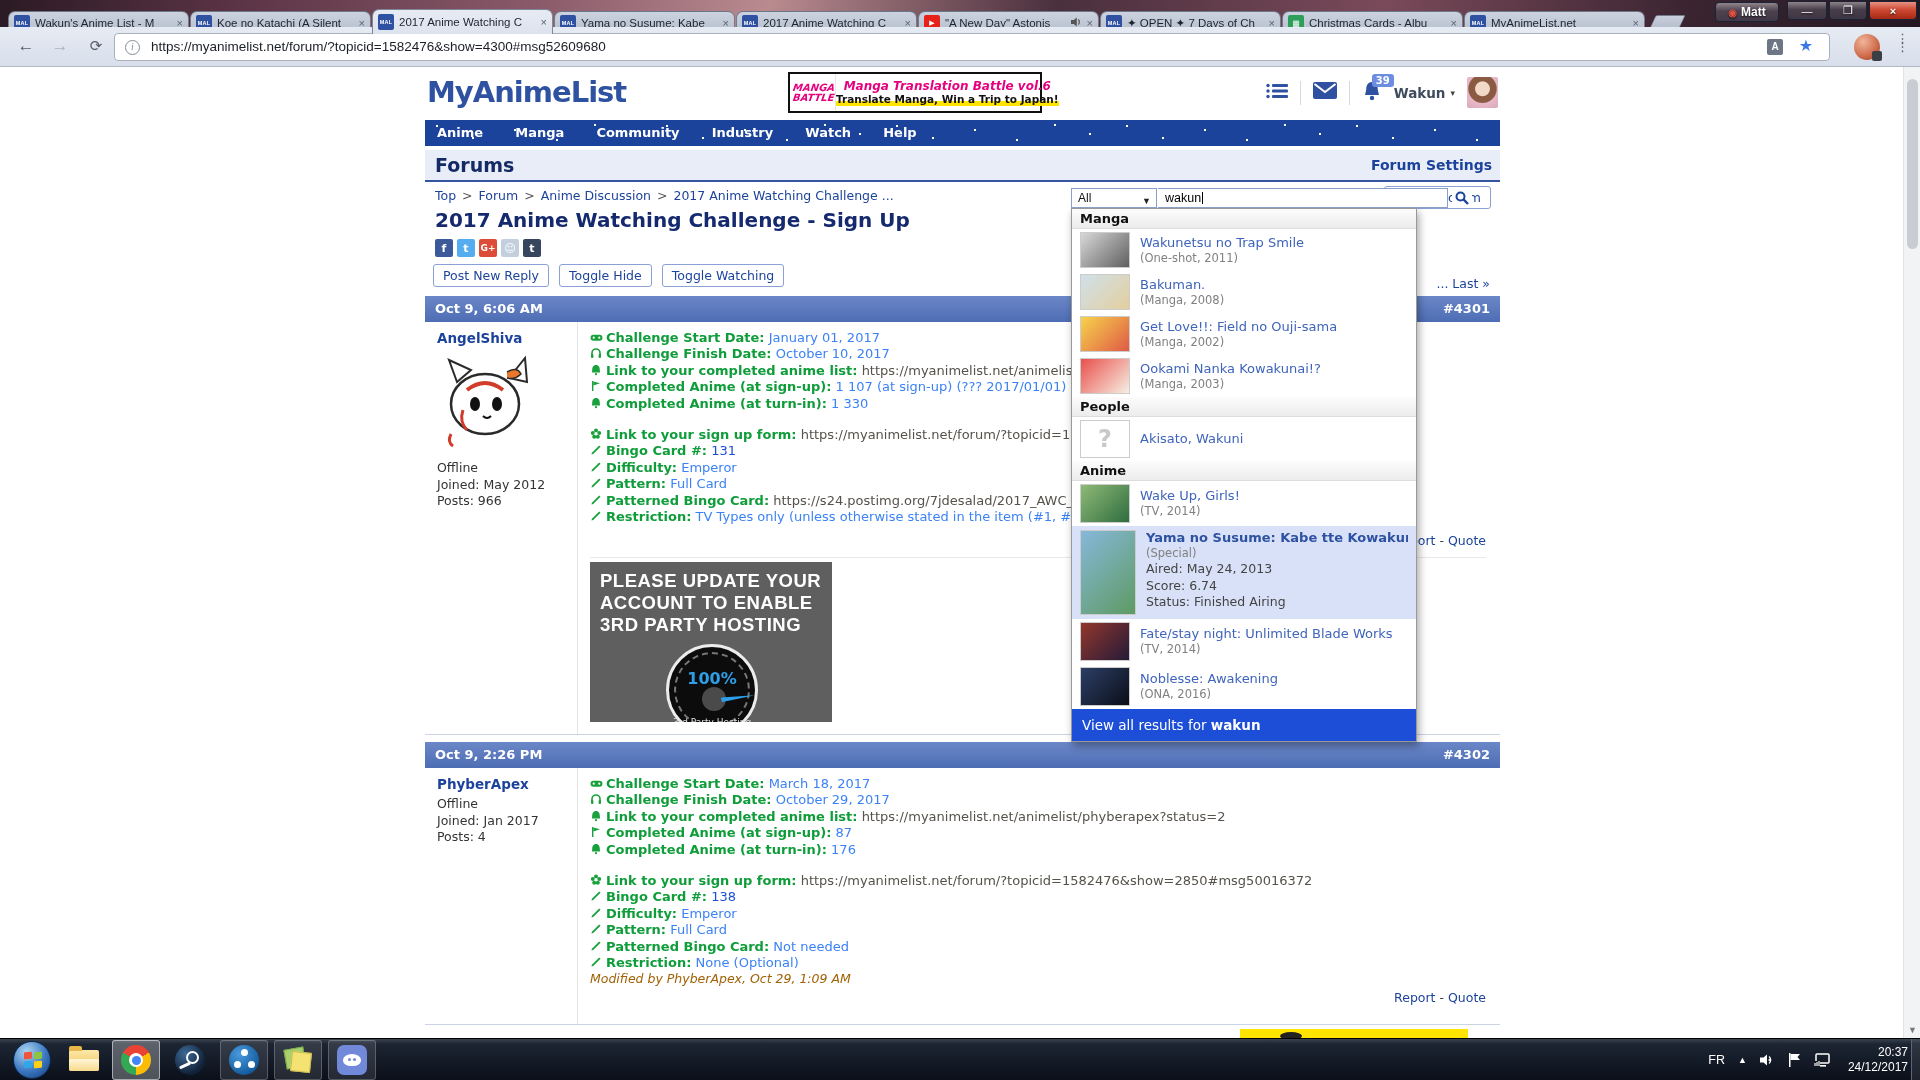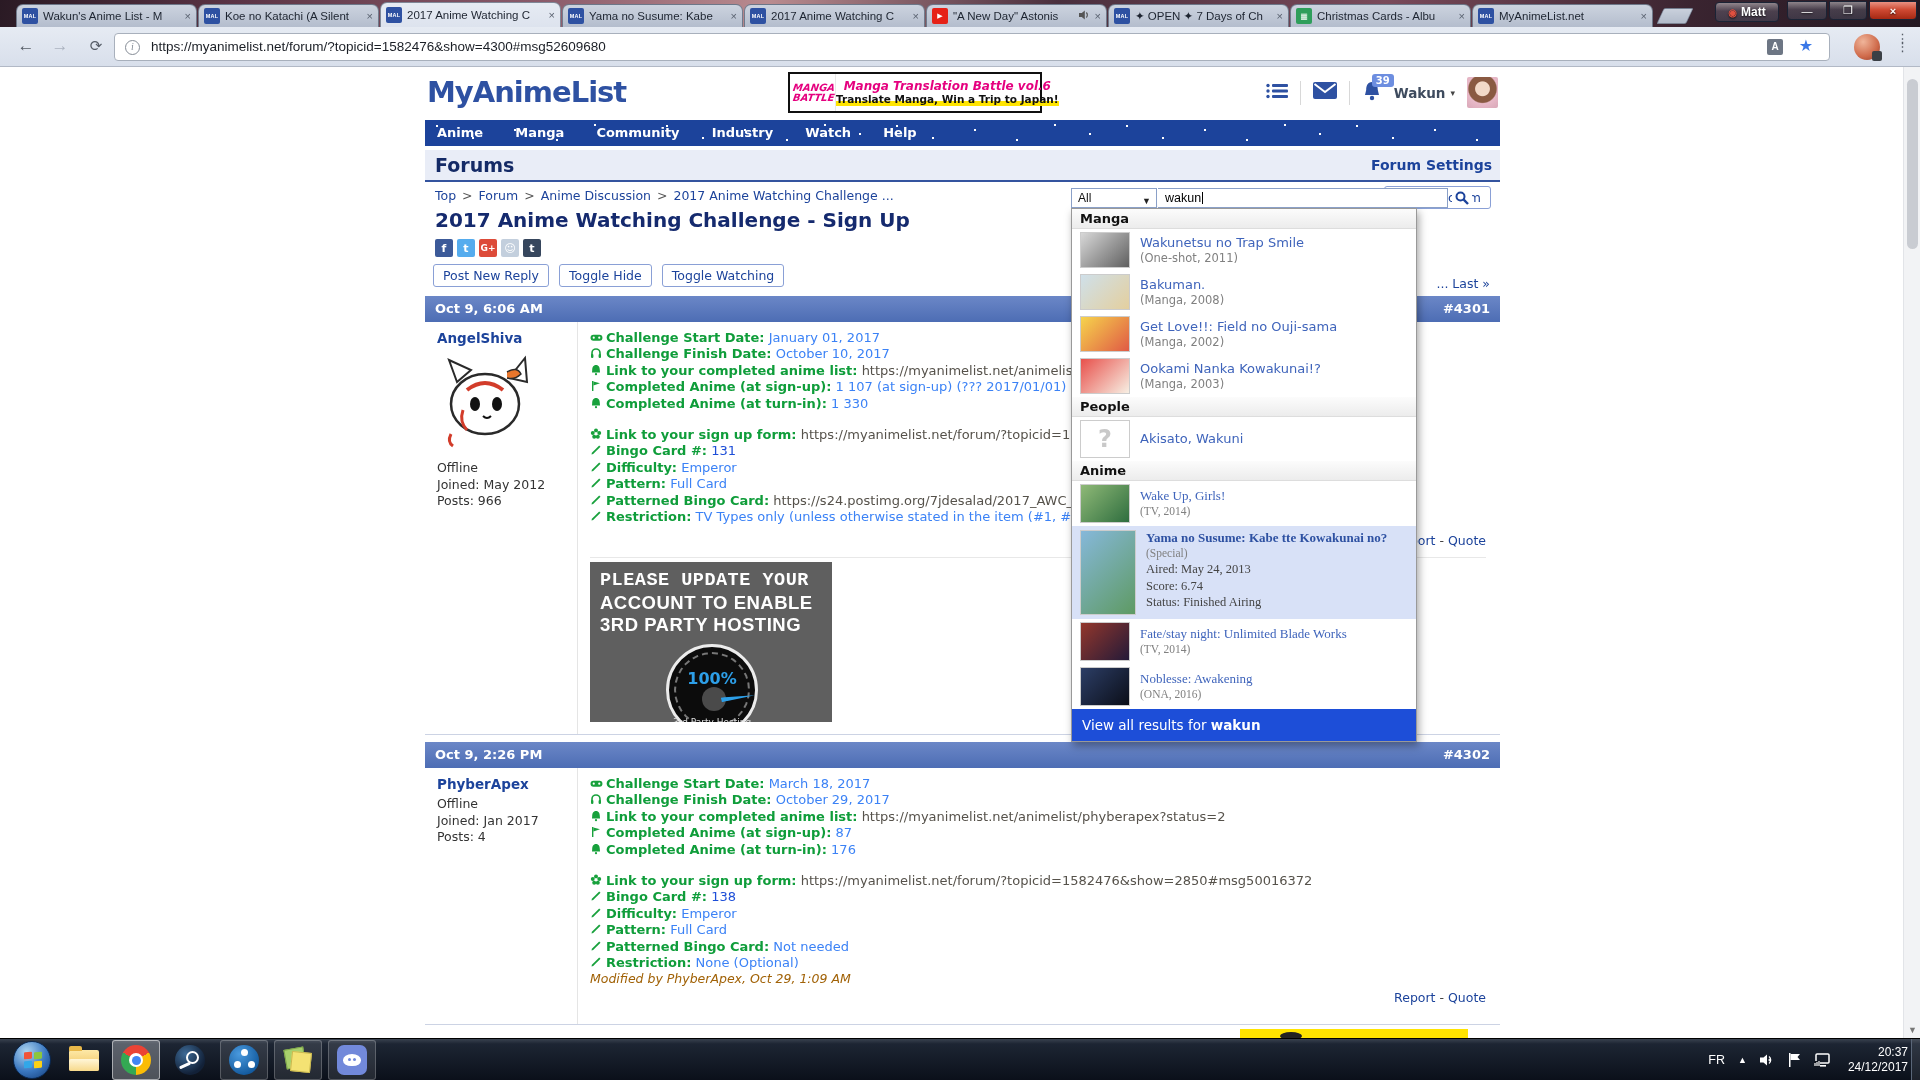--- a/index.html
+++ b/index.html
@@ -4,21 +4,21 @@
 <style>
   * { margin:0; padding:0; box-sizing:border-box; }
   html,body { width:1920px; height:1080px; overflow:hidden; font-family:"Liberation Sans", sans-serif; }
   #screen { position:relative; width:1920px; height:1080px; background:#fff; overflow:hidden; }
 
   
   #wallpaper { position:absolute; top:0; left:0; width:1920px; height:27px;
     background:linear-gradient(100deg,#2a1a24 0%,#5a3344 12%,#8a5a6a 28%,#b98b8f 40%,#4a2f3d 55%,#7a4a5a 72%,#3a2430 88%,#241822 100%); }
 
   
-  #tabstrip { position:absolute; top:0; left:0; width:1735px; height:27px; display:flex; align-items:flex-end; padding-left:16px; }
+  #tabstrip { position:absolute; top:7px; left:0; width:1735px; height:27px; display:flex; align-items:flex-end; padding-left:8px; }
   .tab { position:relative; width:181px; height:23px; margin-right:1px; border-radius:7px 7px 0 0;
     background:linear-gradient(#ccd3df,#b4bdcd); border:1px solid rgba(50,60,80,.55); border-bottom:none;
     display:flex; align-items:center; padding:0 5px; overflow:hidden; flex:none; }
   .tab.active { height:25px; background:linear-gradient(#e6ebf3,#dde3ee); z-index:3; }
   .tab-title { font-size:11.5px; color:#1d2430; white-space:nowrap; overflow:hidden; flex:1; margin-left:5px; }
   .tab-close { font-size:11px; color:#5a6270; margin-left:4px; flex:none; cursor:default; }
   .fav { width:16px; height:16px; flex:none; border-radius:2px; display:flex; align-items:center; justify-content:center; }
   .fav-mal { background:#2e51a2; color:#fff; font-size:5.5px; font-weight:bold; letter-spacing:.2px; }
   .fav-youtube { background:#e62117; color:#fff; font-size:7px; }
   .fav-album { background:#2e9e5b; color:#fff; font-size:8px; }
@@ -121,42 +121,42 @@
   .pvalue.v-link { color:#1d4ed8;margin-top:40px; }
   .lgap { height:15px; }
   .pfoot { margin-top:8px; height:16px; text-align:right; padding-right:14px; font-size:12.5px; color:#444; }
   .pfoot a { color:#1c439b; text-decoration:none; }
   .modified { font-size:12.5px; font-style:italic; color:#a16207; }
   .sig-sep { border-top:1px solid #e8e8e8; margin:8px 14px 0 0; }
 
   
   #sig-img { position:relative; margin-top:4px; width:242px; height:160px; background:#5f5f5f; overflow:hidden; }
   .sig-line { color:#fff; font-weight:bold; font-size:18.5px; letter-spacing:.5px; line-height:22px; padding-left:10px; font-family:"Liberation Sans",sans-serif; }
-  .sig-line:first-child { padding-top:8px;font-family:Liberation Mono, monospace; }
+  .sig-line:first-child { padding-top:8px; }
   #gauge { position:absolute; left:76px; top:82px; width:92px; height:92px; border-radius:50%; background:#0c0c0c; border:3px solid #ececec; }
   #gauge::before { content:""; position:absolute; inset:5px; border-radius:50%; border:2px dashed #777; }
   #gauge-val { position:absolute; left:0; right:0; top:22px; text-align:center; color:#2d9fe8; font-weight:bold; font-size:16px; }
   #gauge-hub { position:absolute; left:33px; top:40px; width:24px; height:24px; border-radius:50%; background:#4a4a4a; }
   #gauge-needle { position:absolute; left:52px; top:47px; width:34px; height:7px; background:#2d9fe8; clip-path:polygon(0 15%, 100% 50%, 0 85%); transform:rotate(-8deg); }
   #gauge-cap { position:absolute; left:0; right:0; top:70px; text-align:center; color:#ddd; font-size:9px; }
 
   #yellow-ad { position:absolute; left:815px; top:962px; width:228px; height:9px; background:#ffe400; overflow:hidden; }
   #yellow-ad i { position:absolute; left:40px; top:3px; width:22px; height:8px; background:#222; border-radius:50%; }
 
   
   #sbar-select { position:absolute; left:1071px; top:121px; width:86px; height:20px; background:#fff; border:1px solid #8aa0c8; font-size:12px; color:#111; line-height:18px; padding-left:6px; z-index:51; }
   #sbar-select .selarrow { position:absolute; right:5px; top:3px; font-size:9px; color:#222; }
   #sbar-input { position:absolute; left:1158px; top:121px; width:290px; height:20px; background:#fff; border:1px solid #8aa0c8; border-left:none; font-size:12.5px; color:#000; line-height:18px; padding-left:7px; z-index:51; }
   #sbar-caret { display:inline-block; width:1px; height:12px; background:#000; vertical-align:-2px; margin-left:1px; }
   #sbar-btn { position:absolute; left:1452px; top:121px; width:20px; height:20px; background:#fff; border-radius:2px; z-index:51; display:flex; align-items:center; justify-content:center; }
 
   #dropdown { position:absolute; left:1071px; top:141px; width:346px; background:#fff; border:1px solid #999; box-shadow:2px 4px 8px rgba(0,0,0,.35); z-index:50; font-family:"DejaVu Sans",sans-serif; }
   .sd-head { padding:2px 8px; height:20px; font-size:13px; font-weight:bold; color:#111; background:linear-gradient(#fcfcfc,#ececec); border-bottom:1px solid #ddd; }
   .sd-item { display:flex; align-items:center; gap:10px; padding:3px 8px; }
-  .sd-item.k-manga { height:42px; } .sd-item.k-people { height:44px; } .sd-item.k-anime { height:45px;font-family:Liberation Serif, serif; }
+  .sd-item.k-manga { height:42px; } .sd-item.k-people { height:44px; } .sd-item.k-anime { height:45px; }
   .sd-item.hl { height:93px; background:#d8e1f7; align-items:flex-start; padding-top:4px; }
   .sd-thumb { flex:none; width:50px; height:36px; border:1px solid #ccc; }
   .k-people .sd-thumb { height:38px; background:#fff; color:#c9c9c9; font-size:24px; font-weight:bold; text-align:center; line-height:36px; }
   .k-anime .sd-thumb { height:39px; }
   .hl .sd-thumb { width:56px; height:85px; }
   .sd-text { min-width:0; }
   .sd-title { font-size:13px; color:#3f64bb; line-height:16px; white-space:nowrap; overflow:hidden; }
   .hl .sd-title { font-weight:bold; color:#2e51a2; font-size:13px; }
   .sd-sub { font-size:11.5px; color:#808080; line-height:15px; }
   .sd-detail { font-size:12.5px; color:#444; line-height:16.5px; }

